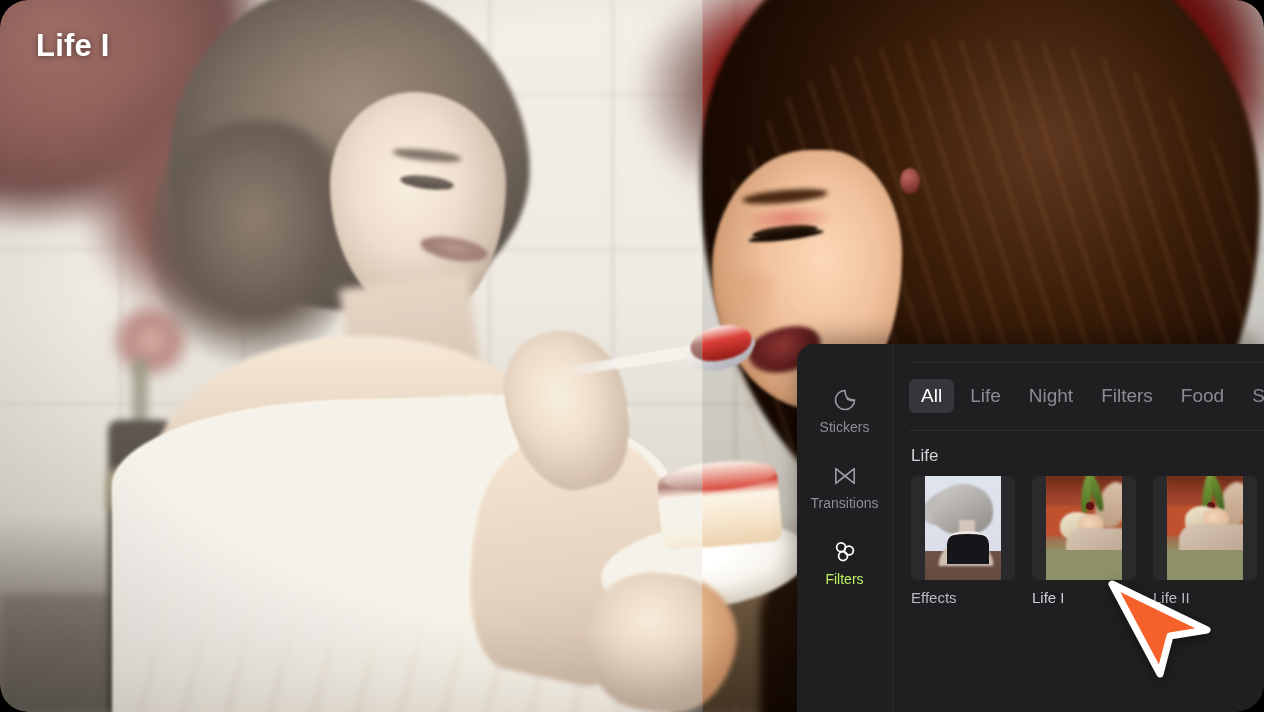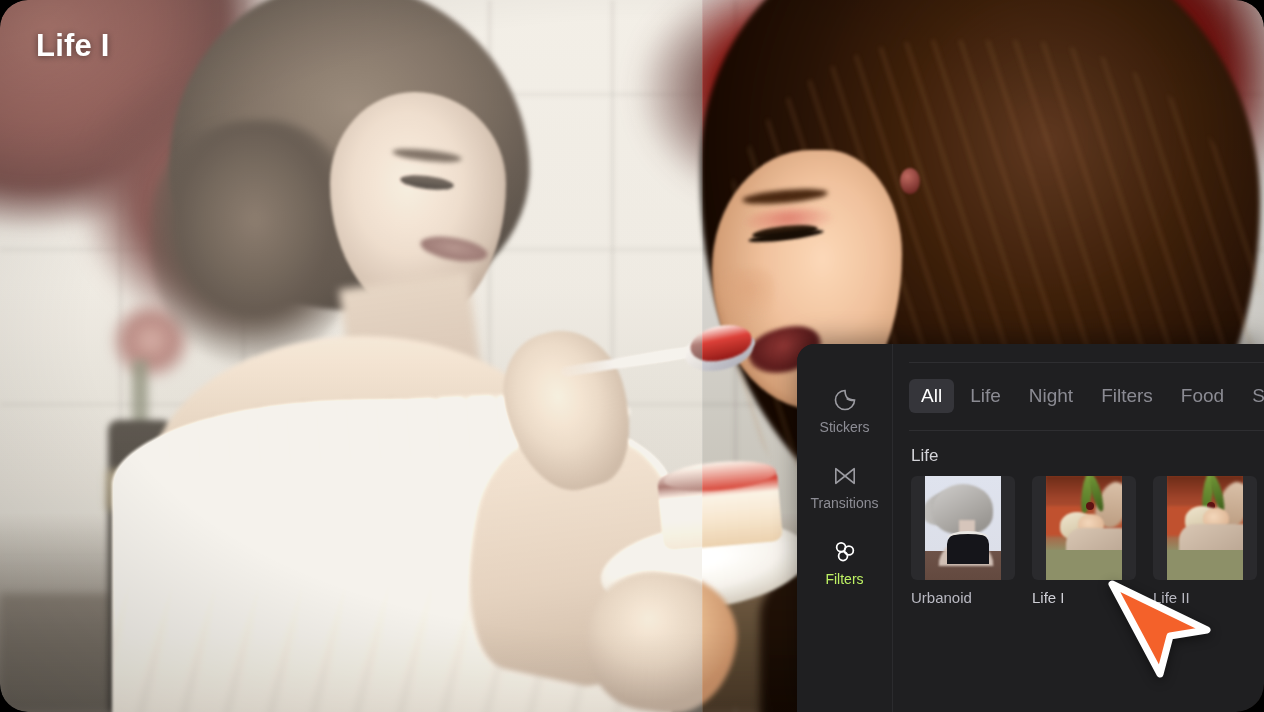--- a/index.html
+++ b/index.html
@@ -1018,21 +1018,21 @@
             <div class="thumb-img">
               <div class="urb-bg"></div>
               <div class="urb-hair2"></div>
               <div class="urb-hair"></div>
               <div class="urb-neck"></div>
               <div class="urb-shoulder"></div>
               <div class="urb-top"></div>
               <div class="urb-strap"></div>
             </div>
           </div>
-          <div class="thumb-name">Urbanoid</div>
+          <div class="thumb-name">Effects</div>
         </div>
 
         <div class="thumb selected">
           <div class="thumb-box">
             <div class="thumb-img">
               <div class="life-bg"></div>
               <div class="life-couch"></div>
               <div class="life-cushion"></div>
               <div class="life-arm"></div>
               <div class="life-plant"></div>

